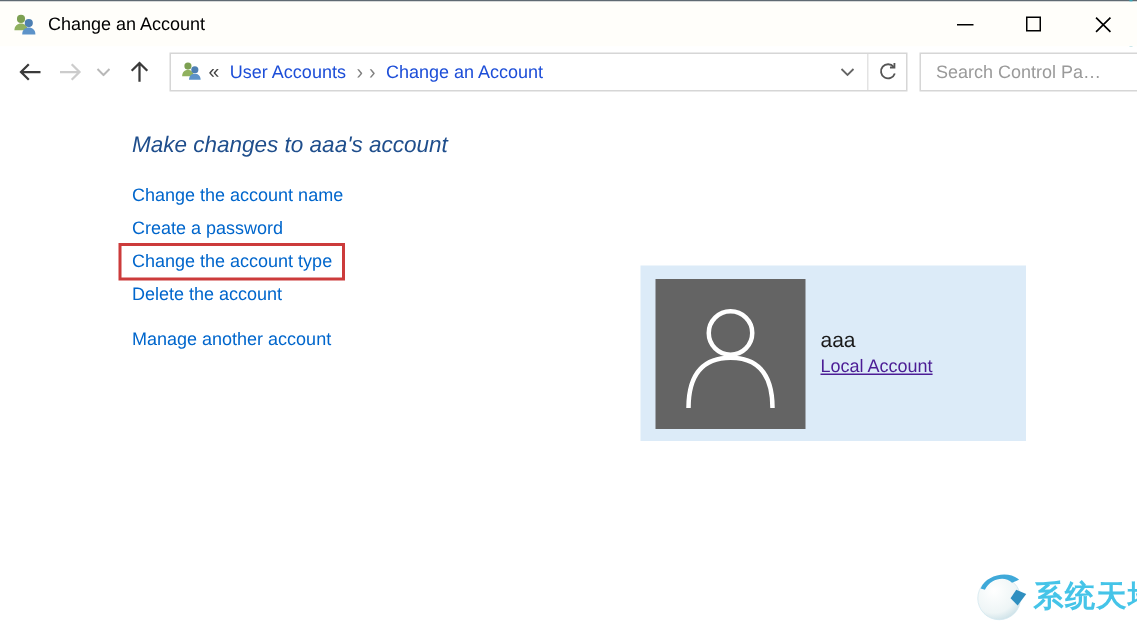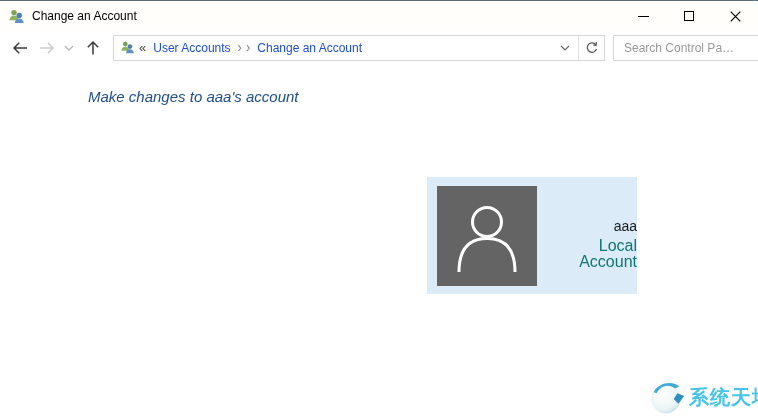--- a/index.html
+++ b/index.html
@@ -55,25 +55,25 @@
   .links{margin:14px 0 0 88px;}
   .link-row{height:22px;display:flex;align-items:center;}
   .link-row.spaced{margin-top:8px;}
   .tasklink{color:var(--link);font-size:12px;text-decoration:none;cursor:pointer;}
   .highlight-box{
     display:inline-flex;align-items:center;border:2px solid var(--highlight-border);
     padding:3px 7px 4px;margin-left:-9px;
   }
 
   
-  .account-tile{position:absolute;left:427px;top:113px;width:210px;height:117px;background:var(--tile-bg);text-align:right;}
+  .account-tile{position:absolute;left:427px;top:113px;width:257px;height:117px;background:var(--tile-bg);}
   .avatar{position:absolute;left:10px;top:9px;width:100px;height:100px;background:var(--avatar-bg);}
   .account-text{position:absolute;left:120px;top:42px;line-height:1;}
   .account-name{font-size:14px;color:#1a1a1a;margin-bottom:5px;}
-  .account-type{font-size:16px;color:#0f766e;}
+  .account-type{font-size:12px;color:#4c1d95;text-decoration:underline;}
 
   
   .watermark{position:absolute;left:649px;top:378px;display:flex;align-items:center;}
   .wm-logo{width:38px;height:38px;flex:none;}
   .wm-text{
     margin-left:2px;font-size:20px;font-weight:bold;color:var(--watermark);
     text-shadow:-1px -1px 0 #fff,1px -1px 0 #fff,-1px 1px 0 #fff,1px 1px 0 #fff;
     white-space:nowrap;letter-spacing:1px;
   }
 </style>
@@ -162,20 +162,39 @@
 
   <div class="searchbox">
     <input type="text" placeholder="Search Control Pa…" style="">
 
   </div>
 </div>
 
 <div class="content">
   <h1 class="page-heading">Make changes to aaa's account</h1>
 
+  <div class="links">
+    <div class="link-row">
+      <a class="tasklink">Change the account name</a>
+    </div>
+    <div class="link-row">
+      <a class="tasklink">Create a password</a>
+    </div>
+    <div class="link-row">
+      <span class="highlight-box">
+        <a class="tasklink">Change the account type</a>
+      </span>
+    </div>
+    <div class="link-row">
+      <a class="tasklink">Delete the account</a>
+    </div>
+    <div class="link-row spaced">
+      <a class="tasklink">Manage another account</a>
+    </div>
+  </div>
 
   <div class="account-tile">
     <div class="avatar">
       <svg width="100" height="100" viewBox="0 0 100 100">
         <circle cx="50" cy="36" r="14.5" fill="none" stroke="#fff" stroke-width="3"></circle>
         <path d="M22 86 C22 61 34 52.5 50 52.5 C66 52.5 78 61 78 86" fill="none" stroke="#fff" stroke-width="3"></path>
       </svg>
     </div>
     <div class="account-text">
       <div class="account-name">aaa</div>

